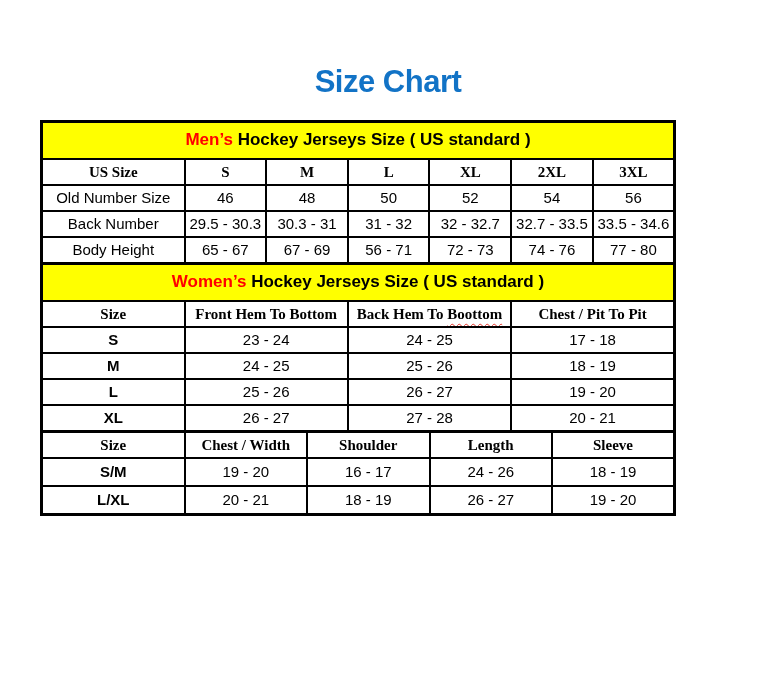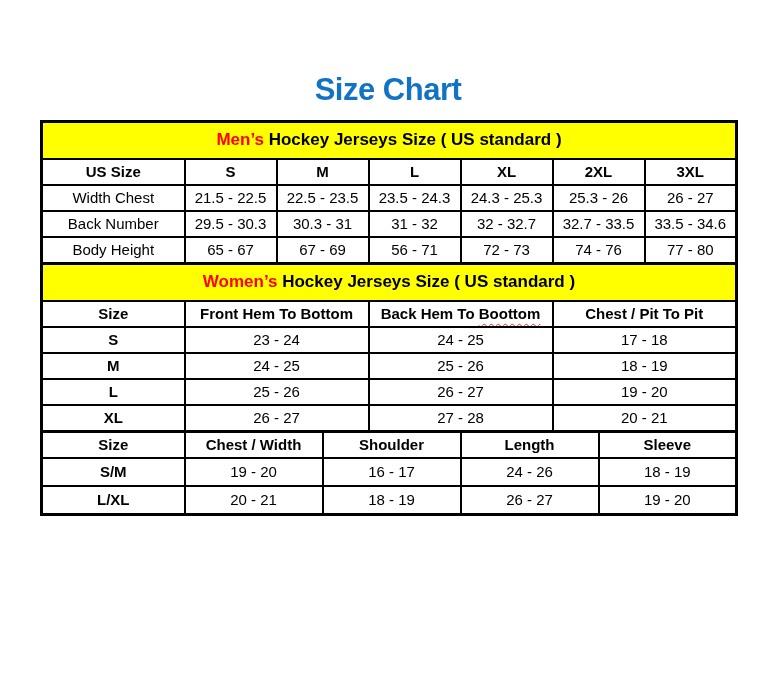--- a/index.html
+++ b/index.html
@@ -9,59 +9,59 @@
   }
   body {
     width: 776px;
     height: 692px;
     position: relative;
     font-family: "Liberation Sans", sans-serif;
     color: #000000;
     overflow: hidden;
   }
   .title {
-    margin: 8px;
+    margin: 0;
     padding-top: 64px;
     text-align: center;
     font-size: 31px;
     font-weight: bold;
     letter-spacing: -0.5px;
     color: #1273C6;
   }
   .tables {
     position: absolute;
     left: 40px;
     top: 120px;
     width: 698px;
   }
   table {
     border-collapse: collapse;
     table-layout: fixed;
-    width: 698px;
+    width: 636px;
     border: 3px solid #000;
   }
   table + table { margin-top: -3px; padding-left: 12px; }
   td {
     border: 2px solid #000;
     text-align: center;
     vertical-align: middle;
     padding: 0;
     font-size: 15px;
     line-height: 1.1;
     overflow: hidden;
     white-space: nowrap;
   }
   tr.band td {
     background: #FFFF00;
     height: 35px;
     font-size: 17px;
     font-weight: bold;
   }
   tr.band .accent { color: #FF0000; }
-  tr.hdr td { font-weight: bold; height: 24px; }
+  tr.hdr td { font-weight: bold; height: 24px; font-family: Liberation Serif, serif; }
   tr.data td { height: 24px; }
   table.youth tr.data td { height: 26px; }
   table.womens tr.data td.rowlabel,
   table.youth  tr.data td.rowlabel { font-weight: bold; }
   .sq {
     text-decoration-line: underline;
     text-decoration-style: wavy;
     text-decoration-color: #E5352B;
     text-decoration-thickness: 1px;
     text-underline-offset: 4px;
@@ -91,27 +91,27 @@
     <tr class="hdr">
       <td>US Size</td>
       <td>S</td>
       <td>M</td>
       <td>L</td>
       <td>XL</td>
       <td>2XL</td>
       <td>3XL</td>
     </tr>
     <tr class="data">
-      <td class="rowlabel">Width Chest</td>
-      <td>21.5 - 22.5</td>
-      <td>22.5 - 23.5</td>
-      <td>23.5 - 24.3</td>
-      <td>24.3 - 25.3</td>
-      <td>25.3 - 26</td>
-      <td>26 - 27</td>
+      <td class="rowlabel">Old Number Size</td>
+      <td>46</td>
+      <td>48</td>
+      <td>50</td>
+      <td>52</td>
+      <td>54</td>
+      <td>56</td>
     </tr>
     <tr class="data">
       <td class="rowlabel">Back Number</td>
       <td>29.5 - 30.3</td>
       <td>30.3 - 31</td>
       <td>31 - 32</td>
       <td>32 - 32.7</td>
       <td>32.7 - 33.5</td>
       <td>33.5 - 34.6</td>
     </tr>

